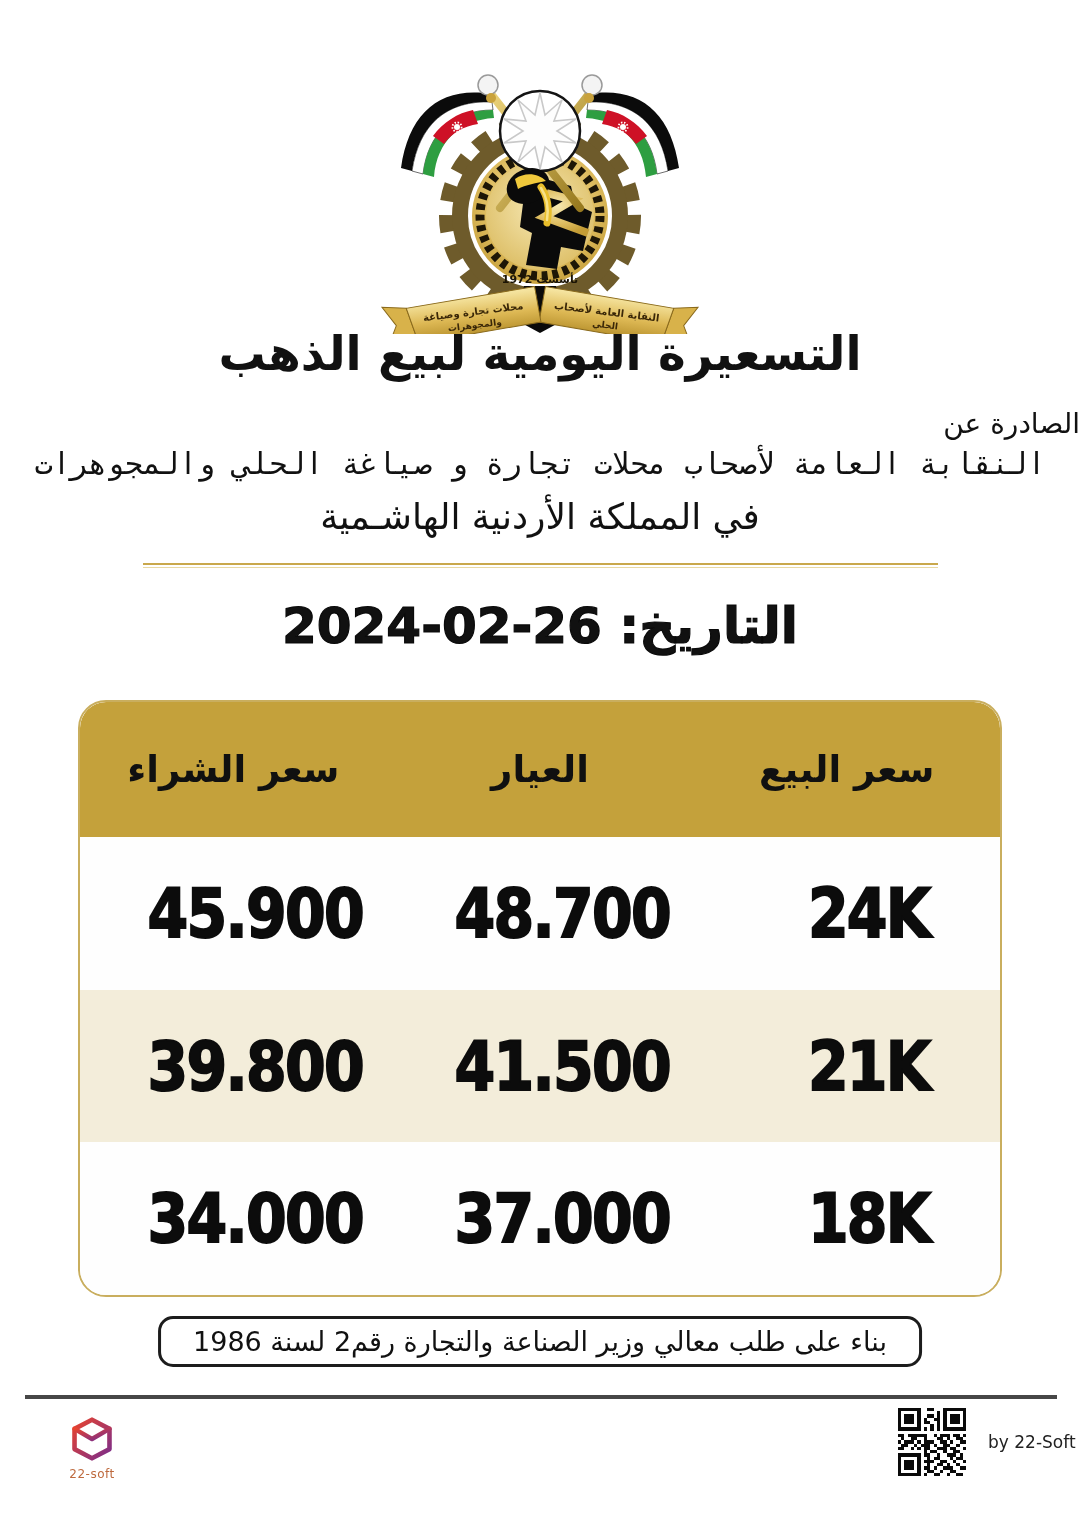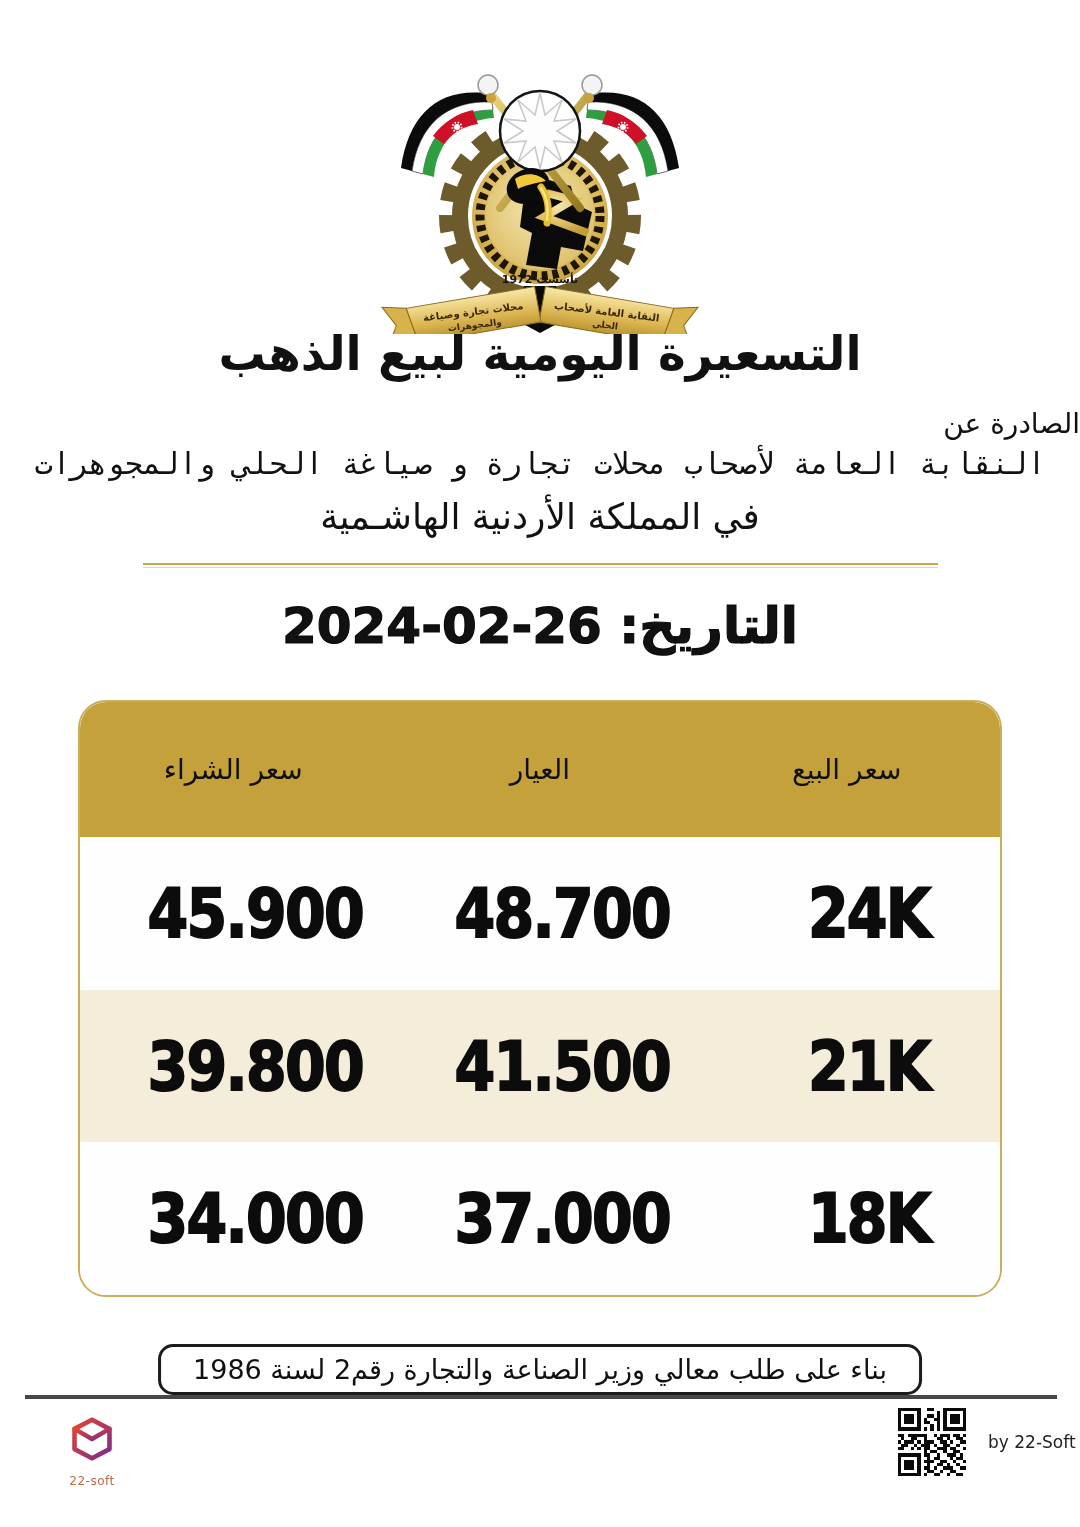--- a/index.html
+++ b/index.html
@@ -20,34 +20,34 @@
     border-top:2px solid #C9A84C;border-bottom:1px solid #E8D9A4;}
   .date-line{top:597px;font-size:50px;font-weight:700;direction:rtl;text-align:center;
     -webkit-text-stroke:1.2px #0a0a0a;}
   
   .price-table{top:700px;left:78px;width:924px;height:597px;direction:rtl;
     border:2px solid #C9AE5E;border-radius:28px;background:#fff;overflow:hidden;
     box-sizing:border-box;display:flex;flex-direction:column;}
   .thead{height:135px;flex:0 0 135px;background:#C4A13B;display:flex;
     border-radius:26px 26px 0 0;}
   .th{flex:1;display:flex;align-items:center;justify-content:center;
-    font-size:28px;font-weight:400;color:#101010;}
+    font-size:37px;font-weight:700;color:#101010;}
   .trow{flex:1;display:flex;background:#fefefe;}
   .trow.alt{background:#F3EDDA;}
   .td{flex:1;display:flex;align-items:center;justify-content:center;
     font-size:68px;font-weight:700;color:#0c0c0c;margin-left:44px;}
   .td > span{display:inline-block;transform:scaleX(0.86);letter-spacing:-2px;
     -webkit-text-stroke:2px #0c0c0c;}
   
   .note-box{top:1316px;left:50%;transform:translateX(-50%);
     border:3px solid #1c1c1c;border-radius:15px;padding:7px 32px;
-    font-size:27px;direction:rtl;white-space:nowrap;margin-top:28px;}
+    font-size:27px;direction:rtl;white-space:nowrap;}
   .bottom-divider{top:1395px;left:25px;width:1032px;height:4px;background:#474747;}
   .brand-block{left:54px;top:1416px;width:76px;text-align:center;}
-  .brand-label{font-size:12px;color:#BE6A3E;margin-top:8px;letter-spacing:0.5px;}
+  .brand-label{font-size:12px;color:#BE6A3E;margin-top:1px;letter-spacing:0.5px;}
   .qr-block{left:898px;top:1408px;display:flex;align-items:center;gap:22px;direction:ltr;}
   .credit{font-size:17px;color:#222;white-space:nowrap;}
 </style>
 </head>
 <body>
 
 <div class="abs emblem">
   <svg width="330" height="298" viewBox="0 0 330 298">
     <defs>
       <radialGradient id="gGold" cx="50%" cy="40%" r="65%">

